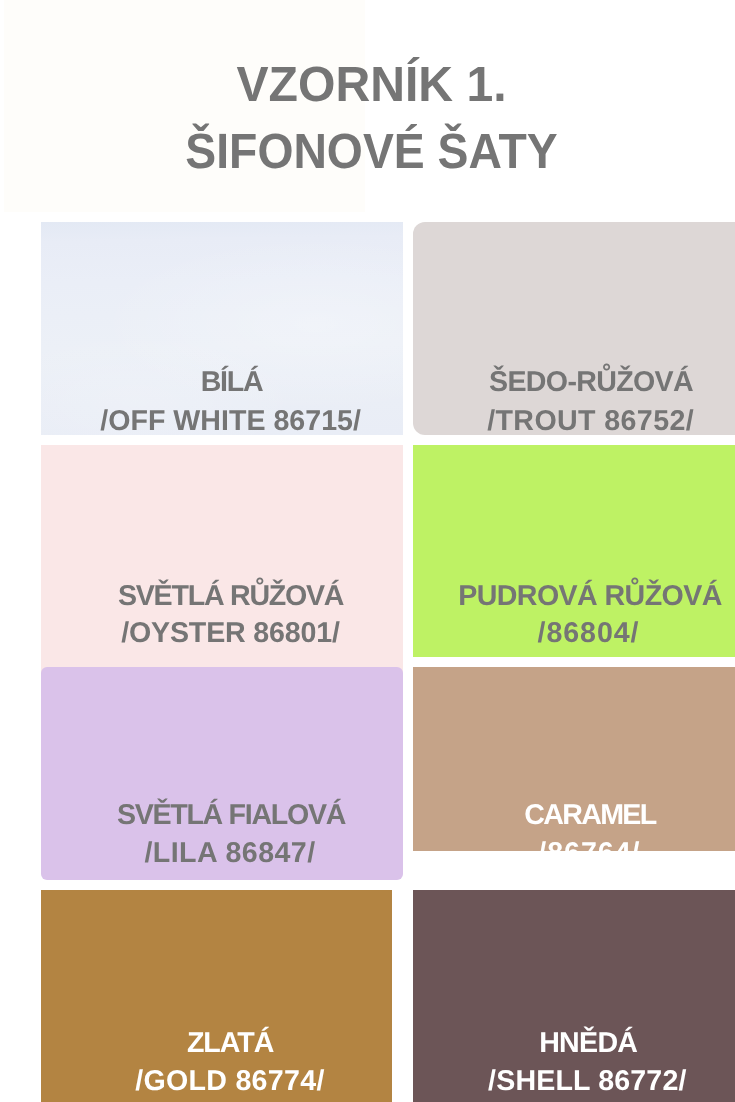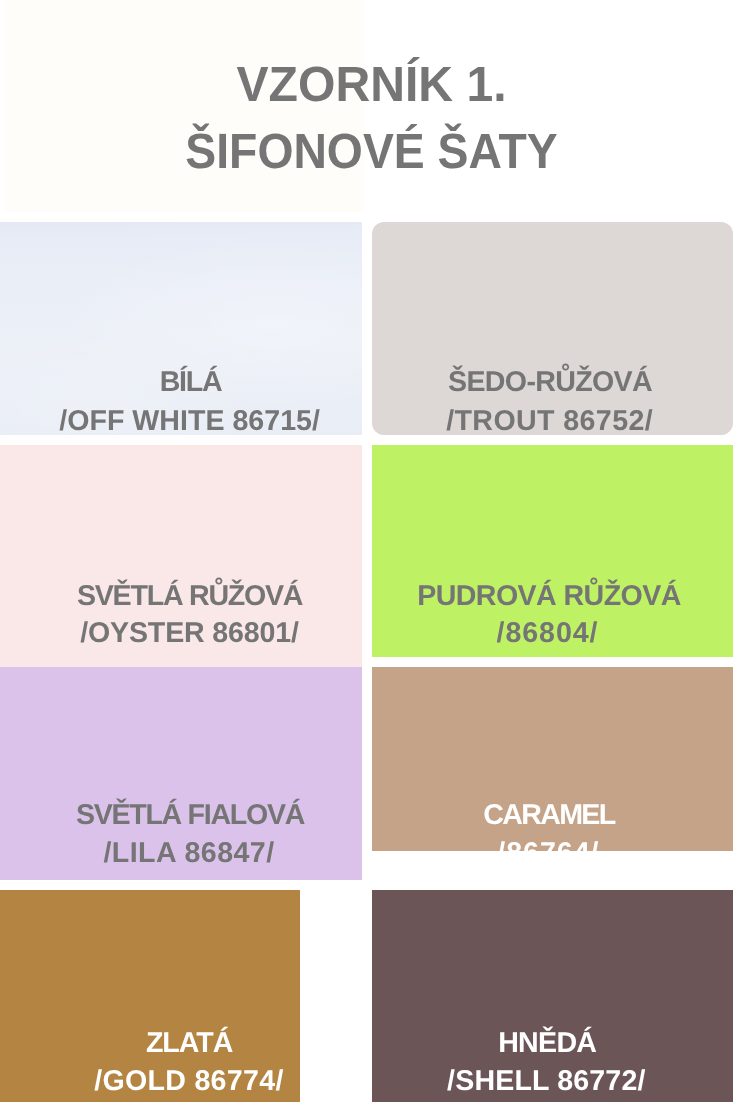--- a/index.html
+++ b/index.html
@@ -15,21 +15,21 @@
   
   .header{position:absolute;left:4px;top:0;width:735px;height:222px;background:#ffffff;}
   .header-tint{position:absolute;left:0;top:0;width:361px;height:211.5px;background:#fefdfa;}
   .title{position:absolute;left:0;top:0;width:735px;height:222px;}
   .title-line{position:absolute;left:0;width:735px;text-align:center;font-weight:700;
               line-height:1;white-space:nowrap;transform:translateZ(0);}
   #tl1{font-size:49.6px;transform:translateZ(0) scaleX(.9706);}
   #tl2{font-size:49.6px;transform:translateZ(0) scaleX(.9339);}
 
   
-  .cell{position:absolute;overflow:hidden;}
+  .cell{position:absolute;overflow:hidden;margin-left:41px;}
   .lbl{position:absolute;font-weight:700;font-size:28.6px;line-height:1;
        white-space:nowrap;text-align:center;transform:translateZ(0);}
 </style>
 </head>
 <body>
 
 <div class="page">
 
   <div class="header" style="background: rgb(255, 255, 255);">
     <div class="header-tint" style="background: rgb(254, 253, 250);"></div>
@@ -50,29 +50,29 @@
       <div class="lbl" style="color: rgb(117, 117, 117); left: -42.4px; width: 440px; top: 184.785px; letter-spacing: 0.3901px; margin-left: 0.008px;">/TROUT 86752/</div>
     </div>
     <div class="cell" id="cell2" style="left: 0px; top: 445px; width: 361.6px; height: 237px; background: rgb(250, 231, 231);">
       <div class="lbl" style="color: rgb(117, 117, 117); left: -30.4px; width: 440px; top: 136.585px; letter-spacing: -1.2445px; margin-left: 0.008px;">SVĚTLÁ RŮŽOVÁ</div>
       <div class="lbl" style="color: rgb(117, 117, 117); left: -30.5px; width: 440px; top: 174.385px; letter-spacing: -0.1666px; margin-left: 0px;">/OYSTER 86801/</div>
     </div>
     <div class="cell" id="cell3" style="left: 372px; top: 445px; width: 360.9px; height: 211.6px; background: #bef264;">
       <div class="lbl" style="color: rgb(117, 117, 117); left: -43px; width: 440px; top: 136.585px; letter-spacing: -0.5688px; margin-left: 0.008px;">PUDROVÁ RŮŽOVÁ</div>
       <div class="lbl" style="color: rgb(117, 117, 117); left: -44.5px; width: 440px; top: 174.385px; letter-spacing: 0.912px; margin-left: 0.008px;">/86804/</div>
     </div>
-    <div class="cell" id="cell4" style="left: 0px; top: 666.9px; width: 361.6px; height: 212.7px; background: rgb(218, 194, 234);">
+    <div class="cell" id="cell4" style="left: 0px; top: 666.9px; width: 361.6px; height: 212.7px; background: rgb(218, 194, 234); border-radius: 6px;">
       <div class="lbl" style="color: rgb(117, 117, 117); left: -30px; width: 440px; top: 133.885px; letter-spacing: -1.2887px; margin-left: 0.008px;">SVĚTLÁ FIALOVÁ</div>
       <div class="lbl" style="color: rgb(117, 117, 117); left: -31px; width: 440px; top: 172.485px; letter-spacing: 0.4486px; margin-left: 0.008px;">/LILA 86847/</div>
     </div>
     <div class="cell" id="cell5" style="left: 372px; top: 666.9px; width: 360.9px; height: 184px; background: rgb(197, 163, 136);">
       <div class="lbl" style="color: rgb(255, 255, 255); left: -43.1px; width: 440px; top: 133.885px; letter-spacing: -1.6661px; margin-left: 0.008px;">CARAMEL</div>
       <div class="lbl" style="color: rgb(255, 255, 255); left: -43.6px; width: 440px; top: 172.485px; letter-spacing: 0.9849px; margin-left: 0.008px;">/86764/</div>
     </div>
-    <div class="cell" id="cell6" style="left: 0px; top: 889.9px; width: 300px; height: 212.1px; background: rgb(179, 132, 66);">
+    <div class="cell" id="cell6" style="left: 0px; top: 889.9px; width: 351px; height: 212.1px; background: rgb(179, 132, 66);">
       <div class="lbl" style="color: rgb(255, 255, 255); left: -30.9px; width: 440px; top: 138.985px; letter-spacing: -1.0367px; margin-left: 0px;">ZLATÁ</div>
       <div class="lbl" style="color: rgb(255, 255, 255); left: -31.1px; width: 440px; top: 177.585px; letter-spacing: 0.2955px; margin-left: 0px;">/GOLD 86774/</div>
     </div>
     <div class="cell" id="cell7" style="left: 372px; top: 889.9px; width: 360.9px; height: 212.1px; background: rgb(108, 85, 87); text-decoration: underline;">
       <div class="lbl" style="color: rgb(255, 255, 255); left: -44.8px; width: 440px; top: 138.985px; letter-spacing: -0.7172px; margin-left: 0px;">HNĚDÁ</div>
       <div class="lbl" style="color: rgb(255, 255, 255); left: -45.7px; width: 440px; top: 177.585px; letter-spacing: 0.1497px; margin-left: 0px;">/SHELL 86772/</div>
     </div>
 
   </div>
 </div>

